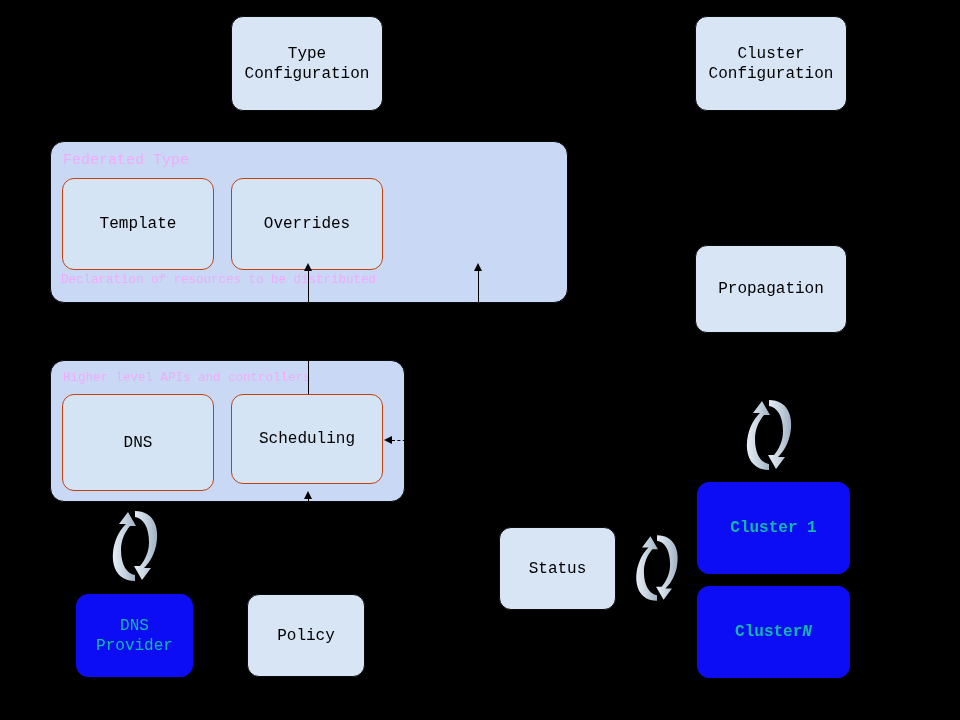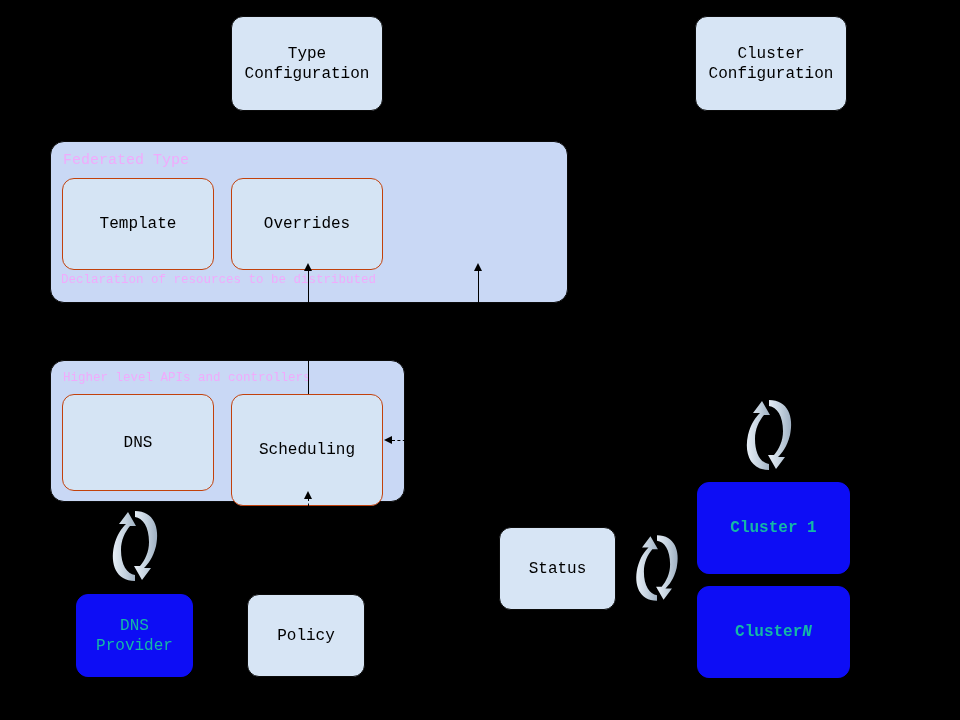--- a/index.html
+++ b/index.html
@@ -121,36 +121,37 @@
   </div>
   <div class="panel-label" style="left:63px; top:152px; font-size:15px;">Federated Type</div>
 
   <div class="node subcard" style="left:62px; top:178px; width:152px; height:92px;">Template</div>
 
   <div class="node subcard" style="left:231px; top:178px; width:152px; height:92px;">Overrides</div>
 
 
   <div class="panel-label" style="left:61px; top:273px; font-size:12.5px;">Declaration of resources to be distributed</div>
 
+  <div class="node card" style="left:695px; top:245px; width:152px; height:88px;">Propagation</div>
 
   <div class="vline" style="left:308px; top:269px; height:101px;"></div>
   <div class="arrowhead-up" style="left:303.5px; top:263px;"></div>
 
   <div class="vline" style="left:478px; top:269px; height:34px;"></div>
   <div class="arrowhead-up" style="left:473.5px; top:263px;"></div>
 
   <div class="panel" style="left:50px; top:360px; width:355px; height:142px;">
   </div>
   <div class="panel-label" style="left:63px; top:371px; font-size:12.5px;">Higher level APIs and controllers</div>
 
   <div class="vline" style="left:308px; top:360px; height:35px;"></div>
 
   <div class="node subcard" style="left:62px; top:394px; width:152px; height:97px;">DNS</div>
 
-  <div class="node subcard" style="left:231px; top:394px; width:152px; height:112px;">Scheduling</div>
+  <div class="node subcard" style="left:231px; top:394px; width:152px; height:90px;">Scheduling</div>
 
   <div class="dashline-h" style="left:392px; top:440px; width:30px;"></div>
   <div class="arrowhead-left" style="left:384px; top:435.5px;"></div>
 
   <div class="dashline-v" style="left:308px; top:498px; height:14px;"></div>
   <div class="arrowhead-up" style="left:303.5px; top:491px;"></div>
 
   <div class="sync-icon" style="left:104px; top:506px; width:62px; height:80px;">
     <svg width="62" height="80" viewBox="0 0 62 80" aria-hidden="true">
       <defs>

